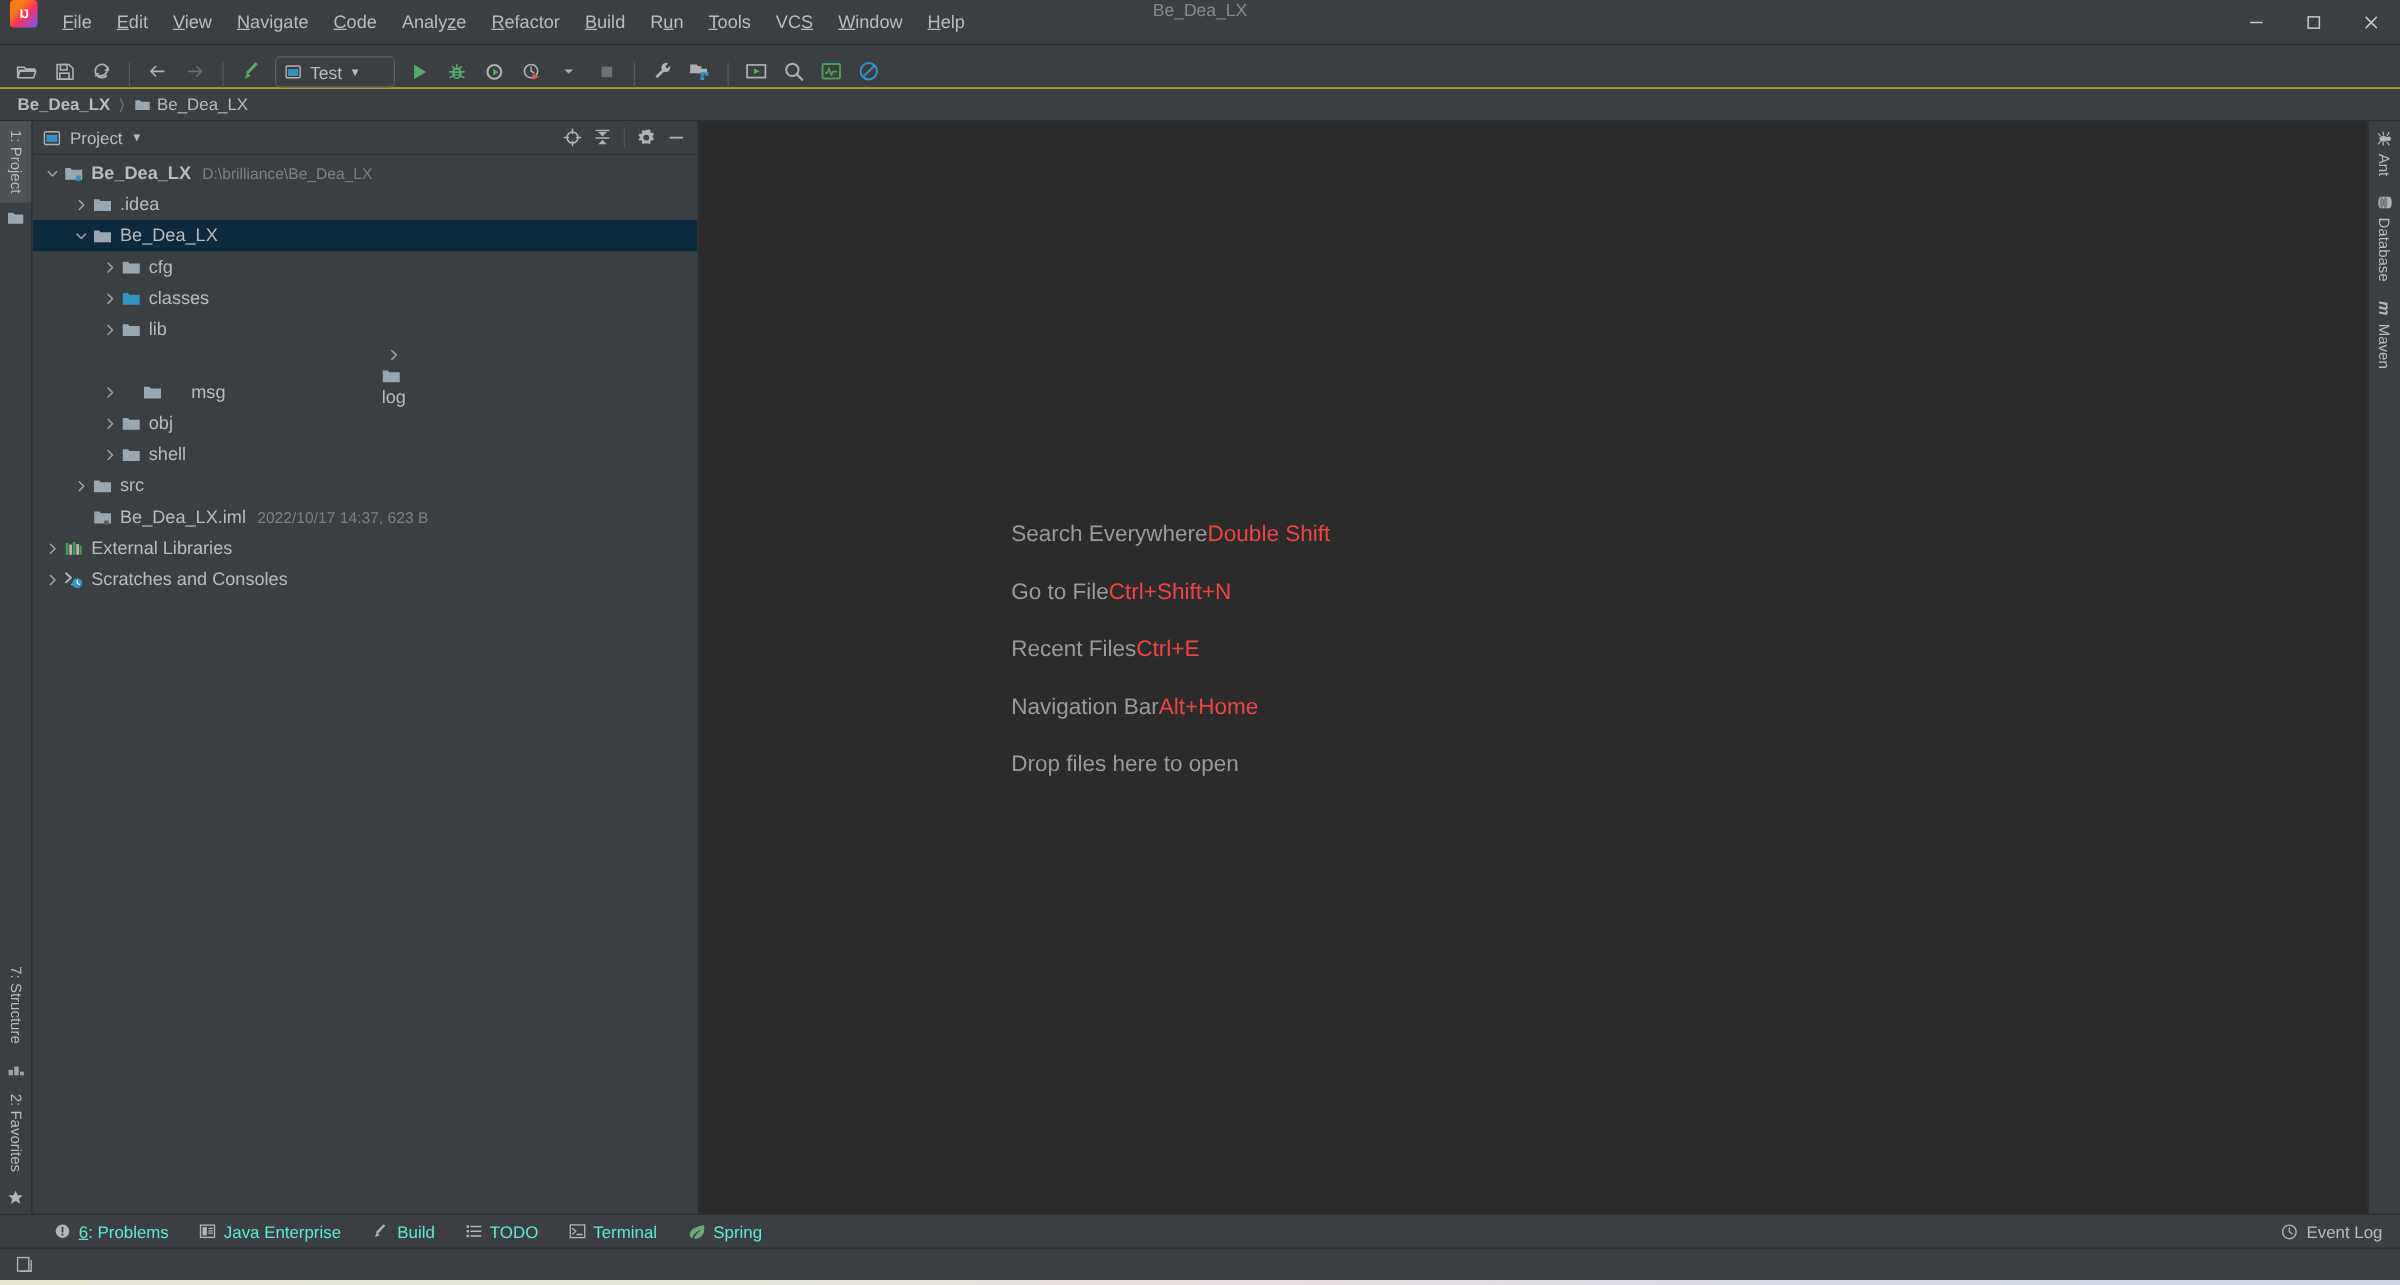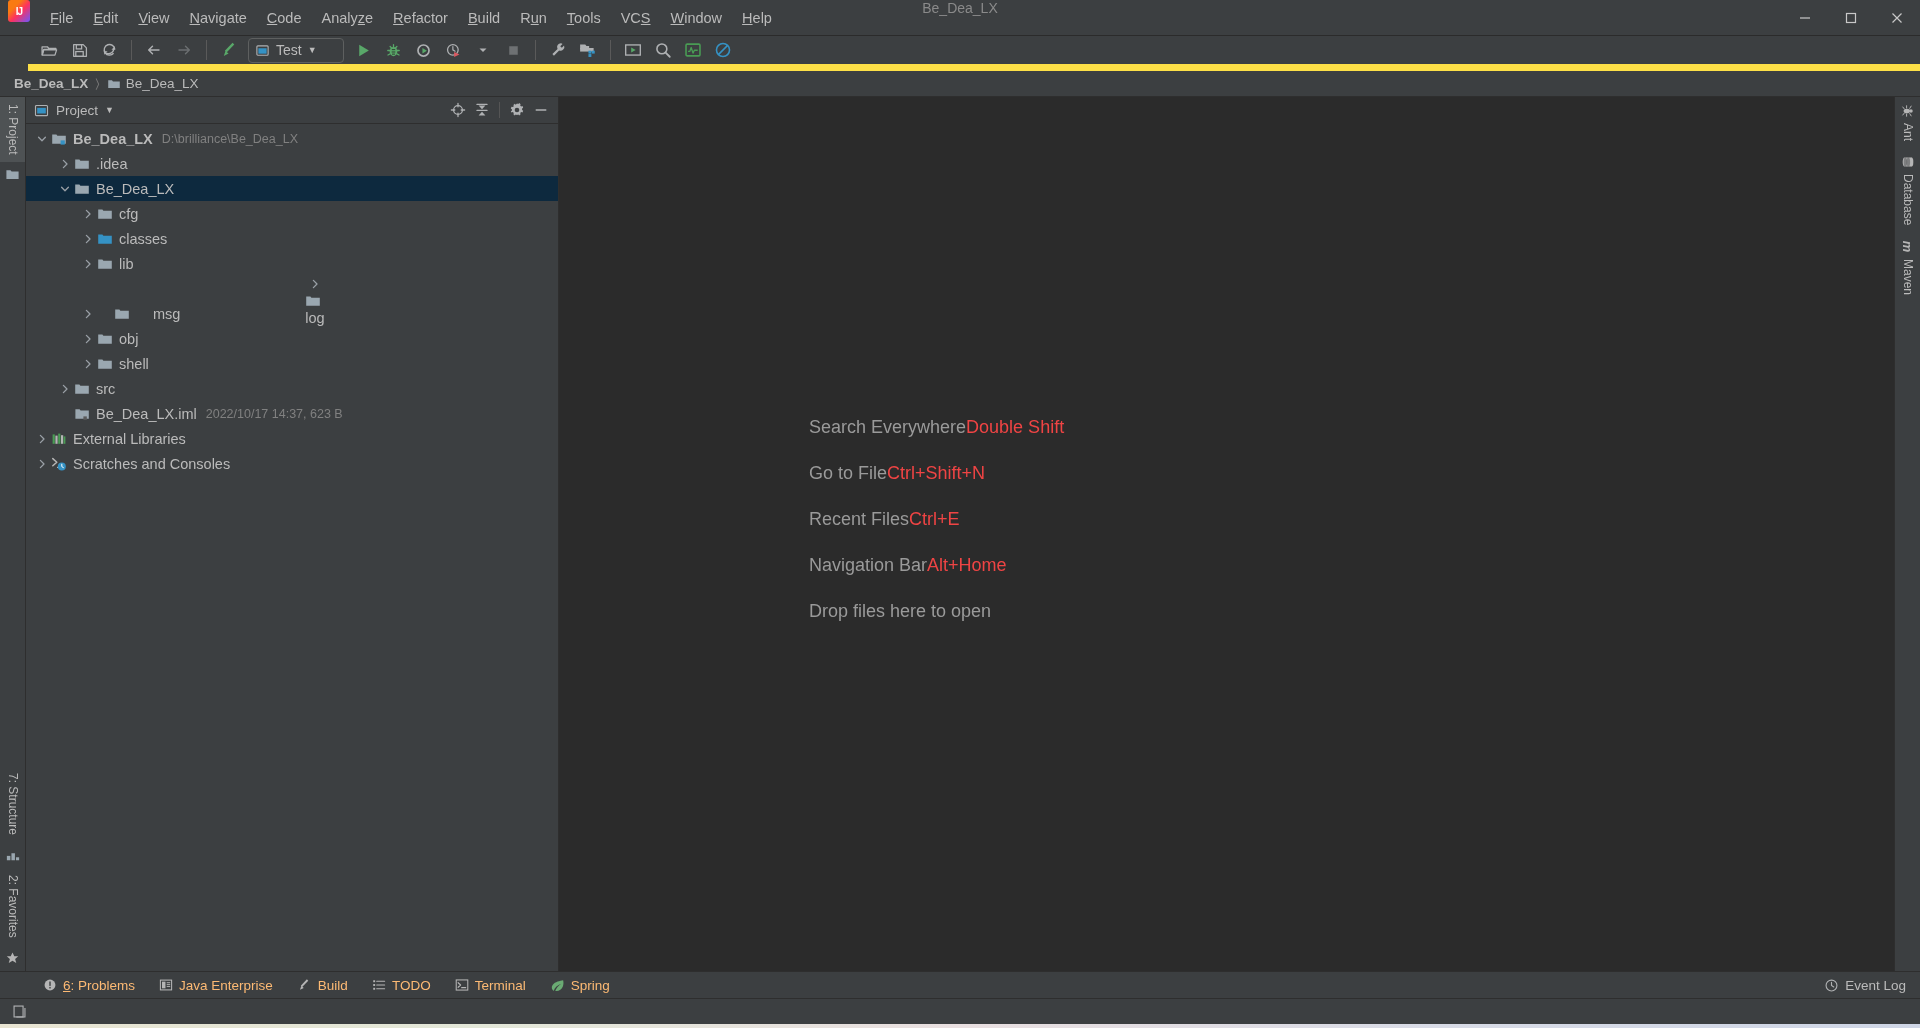--- a/index.html
+++ b/index.html
@@ -46,23 +46,22 @@
   .win-btn {
     width: 46px; height: 100%; display: flex;
     align-items: center; justify-content: center;
     color: #c8c8c8; font-size: 15px;
   }
 
   
   .toolbar {
     height: 35px; flex: 0 0 35px;
     background: #3c3f41;
-    display: flex; align-items: center; padding: 0 6px;
-    border-bottom: 7px solid #fde047;
-    margin-left: 28px;
+    display: flex; align-items: flex-end; padding: 0 6px;
+    border-bottom: 1px solid #fde047;
   }
   .tb-btn {
     width: 28px; height: 26px; margin: 0 1px;
     display: flex; align-items: center; justify-content: center;
     border-radius: 3px;
   }
   .tb-sep { width: 1px; height: 20px; background: #5a5a5a; margin: 0 7px; }
   .runcfg {
     display: flex; align-items: center; gap: 6px;
     height: 25px; padding: 0 8px 0 6px;
@@ -167,21 +166,21 @@
   }
 
   
   .twbar {
     height: 27px; flex: 0 0 27px; background: #3c3f41;
     display: flex; align-items: center; padding-left: 34px;
     border-top: 1px solid #2e2e2e;
   }
   .twitem {
     display: flex; align-items: center; gap: 6px;
-    font-size: 13.5px; color: #fdba74;
+    font-size: 13.5px; color: #5eead4;
     padding: 3px 9px; margin-right: 6px; border-radius: 3px;
   }
   .twitem .u { text-decoration: underline; }
   .tw-right { margin-left: auto; display: flex; align-items: flex-end; padding-right: 14px; }
 
   
   .statusbar {
     height: 26px; flex: 0 0 26px; background: #3c3f41;
     display: flex; align-items: center; padding: 0 8px;
     border-top: 1px solid #2e2e2e;

